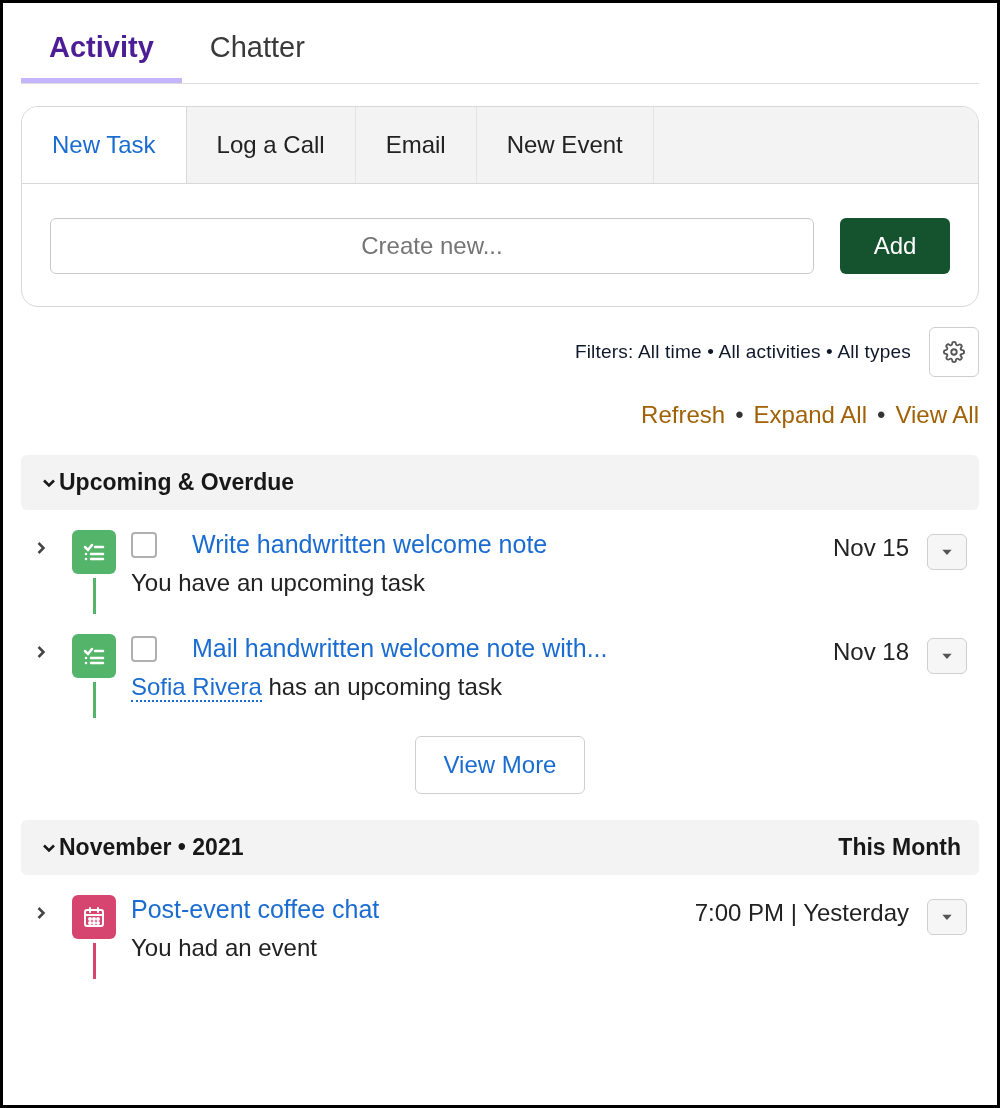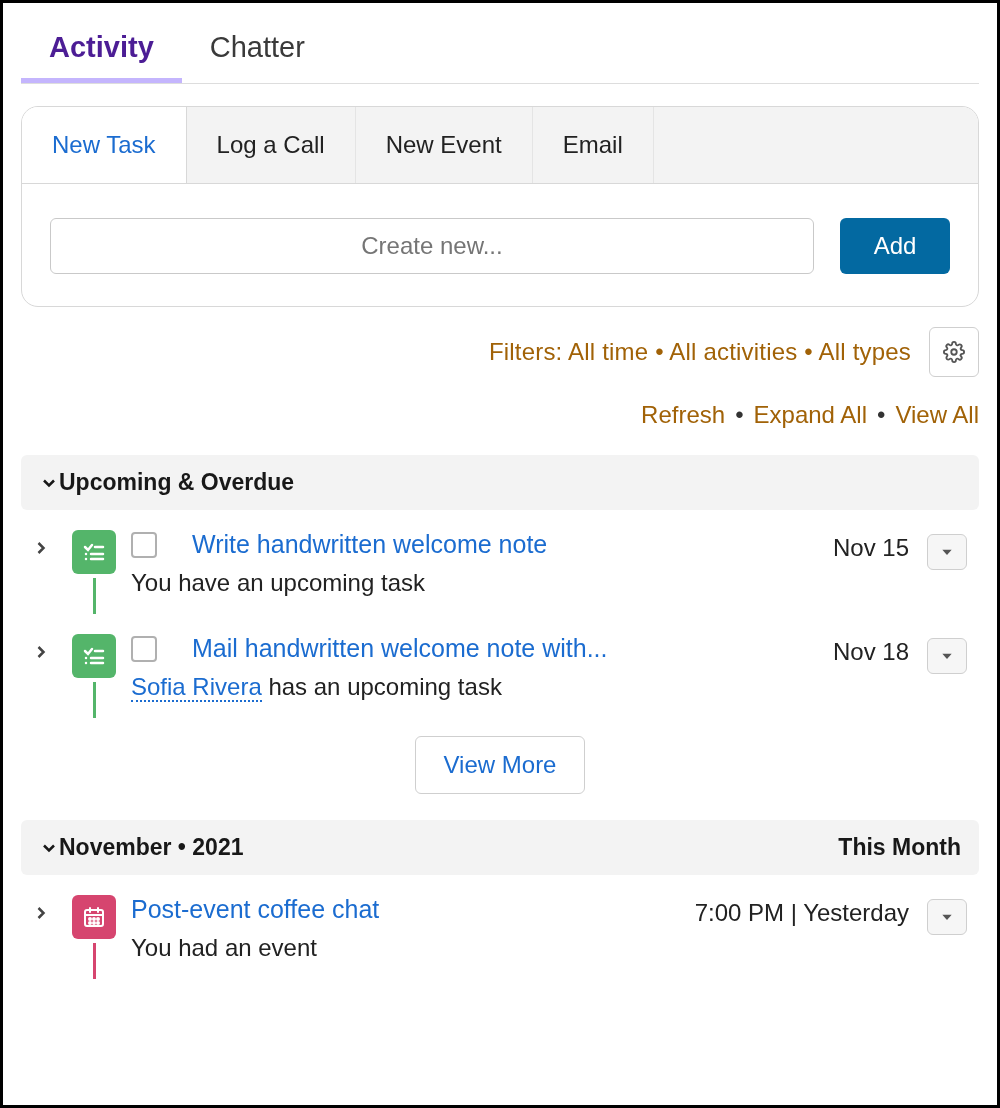--- a/index.html
+++ b/index.html
@@ -64,35 +64,35 @@
     border-radius: 6px;
     font-size: 24px;
     text-align: center;
     color: #555;
   }
   .add-button {
     width: 110px;
     height: 56px;
     border: none;
     border-radius: 6px;
-    background: #0369a1;
+    background: #14532d;
     color: #fff;
     font-size: 24px;
     cursor: pointer;
   }
 
   
   .filter-bar {
     display: flex;
     justify-content: flex-end;
     align-items: center;
     margin-top: 20px;
     gap: 18px;
   }
-  .filter-text { font-size: 24px; color: #a16207; letter-spacing: .2px; margin-left: 48px; }
+  .filter-text { font-size: 19px; color: #0f172a; letter-spacing: .2px; margin-left: 48px; }
   .gear-btn {
     width: 50px; height: 50px;
     border: 1px solid #cfcfcf; border-radius: 6px;
     display:flex; align-items:center; justify-content:center;
     color:#555; cursor:pointer; background:#fff;
   }
   .links-row {
     display: flex;
     justify-content: flex-end;
     align-items: center;
@@ -166,22 +166,22 @@
 
 <div class="top-tabs">
   <div class="top-tab active">Activity</div>
   <div class="top-tab">Chatter</div>
 </div>
 
 <div class="action-panel">
   <div class="action-tabs">
     <div class="action-tab active">New Task</div>
     <div class="action-tab">Log a Call</div>
+    <div class="action-tab">Email</div>
     <div class="action-tab">New Event</div>
-    <div class="action-tab">Email</div>
   </div>
   <div class="create-row">
     <input class="create-input" placeholder="Create new..." style="">
     <button class="add-button">Add</button>
   </div>
 </div>
 
 <div class="filter-bar">
   <span class="filter-text">Filters: All time • All activities • All types</span>
   <div class="gear-btn">

